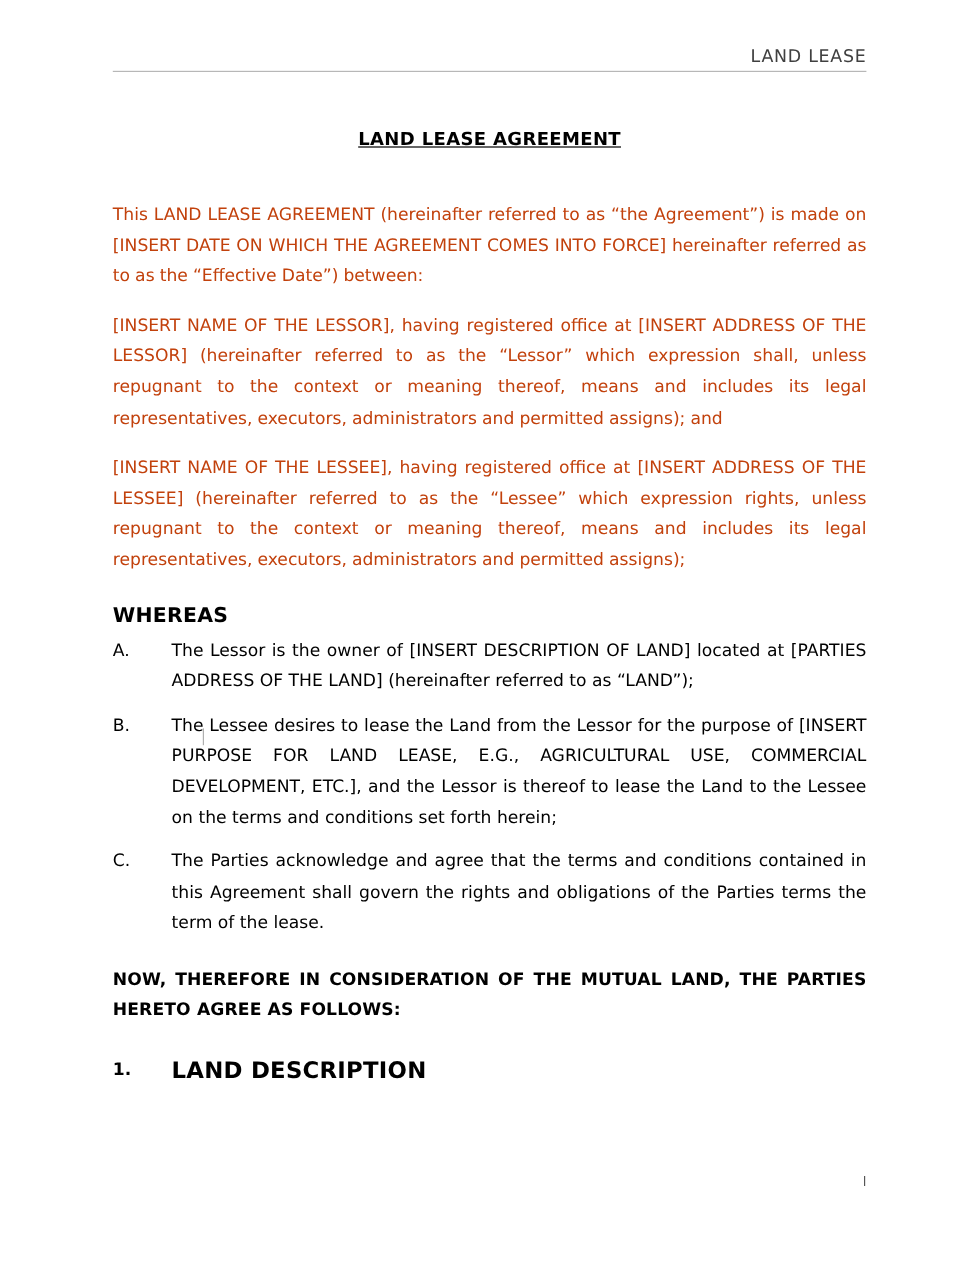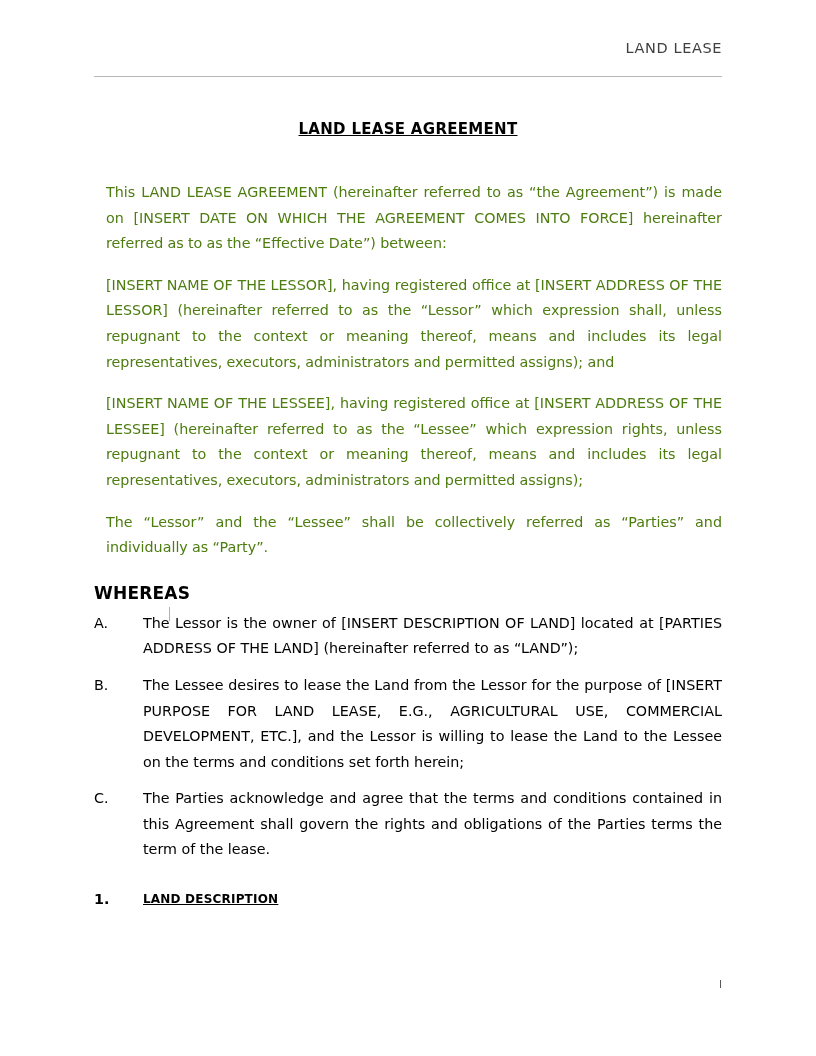--- a/index.html
+++ b/index.html
@@ -18,47 +18,47 @@
     background: #ffffff;
     overflow: hidden;
     box-sizing: border-box;
   }
   .header {
     position: absolute;
     left: 94px;
     top: 40px;
     width: 628px;
     border-bottom: 1px solid #b7b7b7;
-    padding-bottom: 20px;
+    padding-bottom: 3px;
     text-align: right;
     font-size: 14.5px;
     letter-spacing: 0.6px;
     color: #404040;
   }
   .content {
     position: absolute;
     left: 94px;
-    top: 120px;
+    top: 107px;
     width: 628px;
   }
   .doc-title {
     text-align: center;
     font-size: 15px;
     font-weight: bold;
     letter-spacing: 0.3px;
     text-decoration: underline;
     margin: 0 0 42px 0;
     color: #000;
   }
   p.para {
     font-size: 14.3px;
     line-height: 25.6px;
     text-align: justify;
-    margin: 0 0 16px 12px;
-    color: #4d7c0f;
+    margin: 0 0 16px 0;
+    color: #c2410c;
     word-spacing: -0.3px;
   }
   p.para.tight {
     margin-bottom: 15px;
   }
   .whereas {
     font-size: 17px;
     font-weight: bold;
     margin: 22px 0 8px 0;
     letter-spacing: 0.2px;
@@ -96,25 +96,24 @@
     margin-top: 24px;
   }
   .section-num {
     width: 49px;
     flex: 0 0 49px;
     font-size: 14.3px;
     font-weight: bold;
     line-height: 25.6px;
   }
   .section-title {
-    font-size: 12px;
+    font-size: 19px;
     font-weight: bold;
     line-height: 25.6px;
     letter-spacing: 0.2px;
-    text-decoration: underline;
   }
   .footer {
     position: absolute;
     left: 94px;
     top: 978px;
     width: 628px;
     text-align: right;
     font-size: 11px;
     color: #555;
   }
@@ -136,39 +135,39 @@
     <span>LAND LEASE</span>
   </div>
 
   <div class="content">
 
     <h1 class="doc-title">LAND LEASE AGREEMENT</h1>
 
     <p class="para">This LAND LEASE AGREEMENT (hereinafter referred to as “the Agreement”) is made on [INSERT DATE ON WHICH THE AGREEMENT COMES INTO FORCE] hereinafter referred as to as the “Effective Date”) between:</p>
     <p class="para">[INSERT NAME OF THE LESSOR], having registered office at [INSERT ADDRESS OF THE LESSOR] (hereinafter referred to as the “Lessor” which expression shall, unless repugnant to the context or meaning thereof, means and includes its legal representatives, executors, administrators and permitted assigns); and</p>
     <p class="para">[INSERT NAME OF THE LESSEE], having registered office at [INSERT ADDRESS OF THE LESSEE] (hereinafter referred to as the “Lessee” which expression rights, unless repugnant to the context or meaning thereof, means and includes its legal representatives, executors, administrators and permitted assigns);</p>
-    <p class="para tight">The “Lessor” and the “Lessee” shall be collectively referred as “Parties” and individually as “Party”.</p>
 
     <div class="whereas">WHEREAS</div>
 
     <div class="list">
       <div class="list-item">
         <div class="list-marker">A.</div>
         <div class="list-text">The Lessor is the owner of [INSERT DESCRIPTION OF LAND] located at [PARTIES ADDRESS OF THE LAND] (hereinafter referred to as “LAND”);</div>
       </div>
       <div class="list-item">
         <div class="list-marker">B.</div>
-        <div class="list-text">The Lessee desires to lease the Land from the Lessor for the purpose of [INSERT PURPOSE FOR LAND LEASE, E.G., AGRICULTURAL USE, COMMERCIAL DEVELOPMENT, ETC.], and the Lessor is willing to lease the Land to the Lessee on the terms and conditions set forth herein;</div>
+        <div class="list-text">The Lessee desires to lease the Land from the Lessor for the purpose of [INSERT PURPOSE FOR LAND LEASE, E.G., AGRICULTURAL USE, COMMERCIAL DEVELOPMENT, ETC.], and the Lessor is thereof to lease the Land to the Lessee on the terms and conditions set forth herein;</div>
       </div>
       <div class="list-item">
         <div class="list-marker">C.</div>
         <div class="list-text">The Parties acknowledge and agree that the terms and conditions contained in this Agreement shall govern the rights and obligations of the Parties terms the term of the lease.</div>
       </div>
     </div>
 
+    <p class="now-therefore">NOW, THEREFORE IN CONSIDERATION OF THE MUTUAL LAND, THE PARTIES HERETO AGREE AS FOLLOWS:</p>
 
     <div class="section">
       <div class="section-num">1.</div>
       <div class="section-title">LAND DESCRIPTION</div>
     </div>
 
   </div>
 
   <div class="caret"></div>
 

